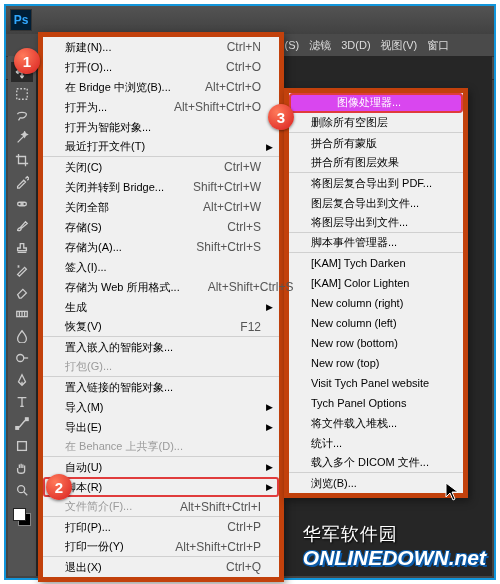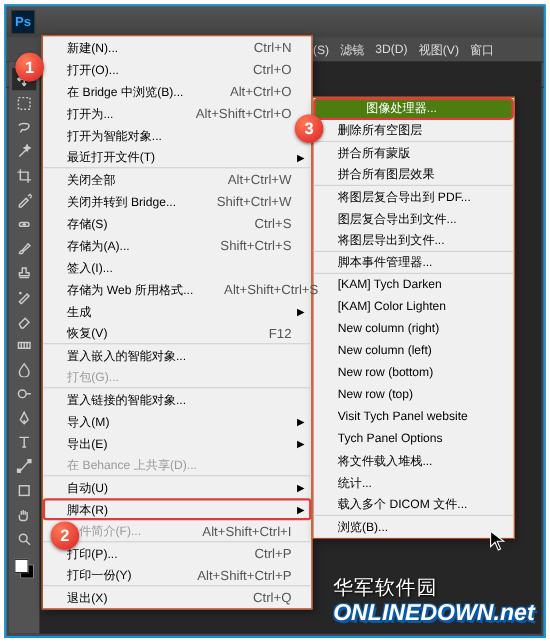--- a/index.html
+++ b/index.html
@@ -11,26 +11,26 @@
 .menu-item { color: #ddd; font-size: 11px; padding: 2px 4px; white-space: nowrap; }
 .menu-item.highlight { border: 2px solid #e03c3c; border-radius: 4px; background: #4f4f4f; }
 .optbar { height: 24px; background: #4a4a4a; border-top: 1px solid #333; border-bottom: 1px solid #2a2a2a; }
 .workspace { position: absolute; left: 2px; top: 50px; right: 2px; bottom: 2px; background: #333; display: flex; }
 .toolbox { width: 28px; background: #535353; display: flex; flex-direction: column; align-items: center; padding-top: 6px; gap: 2px; }
 .tool { width: 22px; height: 20px; color: #ccc; font-size: 13px; display: flex; align-items: center; justify-content: center; }
 .tool.sel { background: #2a2a2a; }
 .tool svg { width: 14px; height: 14px; stroke: #ccc; fill: none; stroke-width: 1.5; }
 .canvas { flex: 1; background: #262626; position: relative; }
 .menus { position: absolute; left: 38px; top: 32px; display: flex; align-items: flex-start; z-index: 10; }
-.menu-panel { background: #f0f0f0; border: 1px solid #c2410c; box-shadow: 2px 3px 8px rgba(0,0,0,.4); font-size: 11px; }
+.menu-panel { background: #f0f0f0; border: 5px solid #c2410c; box-shadow: 2px 3px 8px rgba(0,0,0,.4); font-size: 11px; }
 .menu-row { display: flex; align-items: center; height: 20px; padding: 0 18px 0 22px; position: relative; white-space: nowrap; }
 .menu-row.sep-after { border-bottom: 1px solid #d0d0d0; }
 .menu-row.disabled { color: #9a9a9a; }
 .menu-row.highlight-box { outline: 2px solid #e03c3c; border-radius: 3px; outline-offset: -2px; }
-.menu-row.selected { background: #4d7c0f; color: #fff; padding-left: 48px; }
+.menu-row.selected { background: #d946ef; color: #fff; padding-left: 48px; }
 .menu-row .lbl { flex: 1; padding-right: 28px; }
 .menu-row .sc { color: #555; font-size: 12px; }
 .menu-row .arrow { position: absolute; right: 6px; font-size: 9px; }
 .panel1 { width: 246px; }
 .panel2 { width: 184px; margin-top: 56px; }
 .panel2 .menu-row.highlight-box.selected { outline: 2px solid #e03c3c; border-radius: 4px; }
 .callout { position: absolute; width: 26px; height: 26px; border-radius: 50%; background: radial-gradient(circle at 35% 30%, #ff7a5a, #d81f1f); color: #fff; font-weight: bold; font-size: 15px; display: flex; align-items: center; justify-content: center; box-shadow: 0 1px 3px rgba(0,0,0,.5); z-index: 20; }
 .callout.c1 { left: 14px; top: 48px; }
 .callout.c2 { left: 46px; top: 474px; }
 .callout.c3 { left: 268px; top: 104px; }
@@ -202,26 +202,30 @@
         <span class="sc">Alt+Shift+Ctrl+O</span>
       </div>
       <div class="menu-row">
         <span class="lbl">打开为智能对象...</span>
       </div>
       <div class="menu-row sep-after">
         <span class="lbl">最近打开文件(T)</span>
         <span class="arrow">▶</span>
       </div>
       <div class="menu-row">
+        <span class="lbl">关闭(C)</span>
+        <span class="sc">Ctrl+W</span>
+      </div>
+      <div class="menu-row">
+        <span class="lbl">关闭并转到 Bridge...</span>
+        <span class="sc">Shift+Ctrl+W</span>
+      </div>
+      <div class="menu-row">
         <span class="lbl">关闭全部</span>
         <span class="sc">Alt+Ctrl+W</span>
-      </div>
-      <div class="menu-row">
-        <span class="lbl">关闭并转到 Bridge...</span>
-        <span class="sc">Shift+Ctrl+W</span>
       </div>
       <div class="menu-row">
         <span class="lbl">存储(S)</span>
         <span class="sc">Ctrl+S</span>
       </div>
       <div class="menu-row">
         <span class="lbl">存储为(A)...</span>
         <span class="sc">Shift+Ctrl+S</span>
       </div>
       <div class="menu-row">

